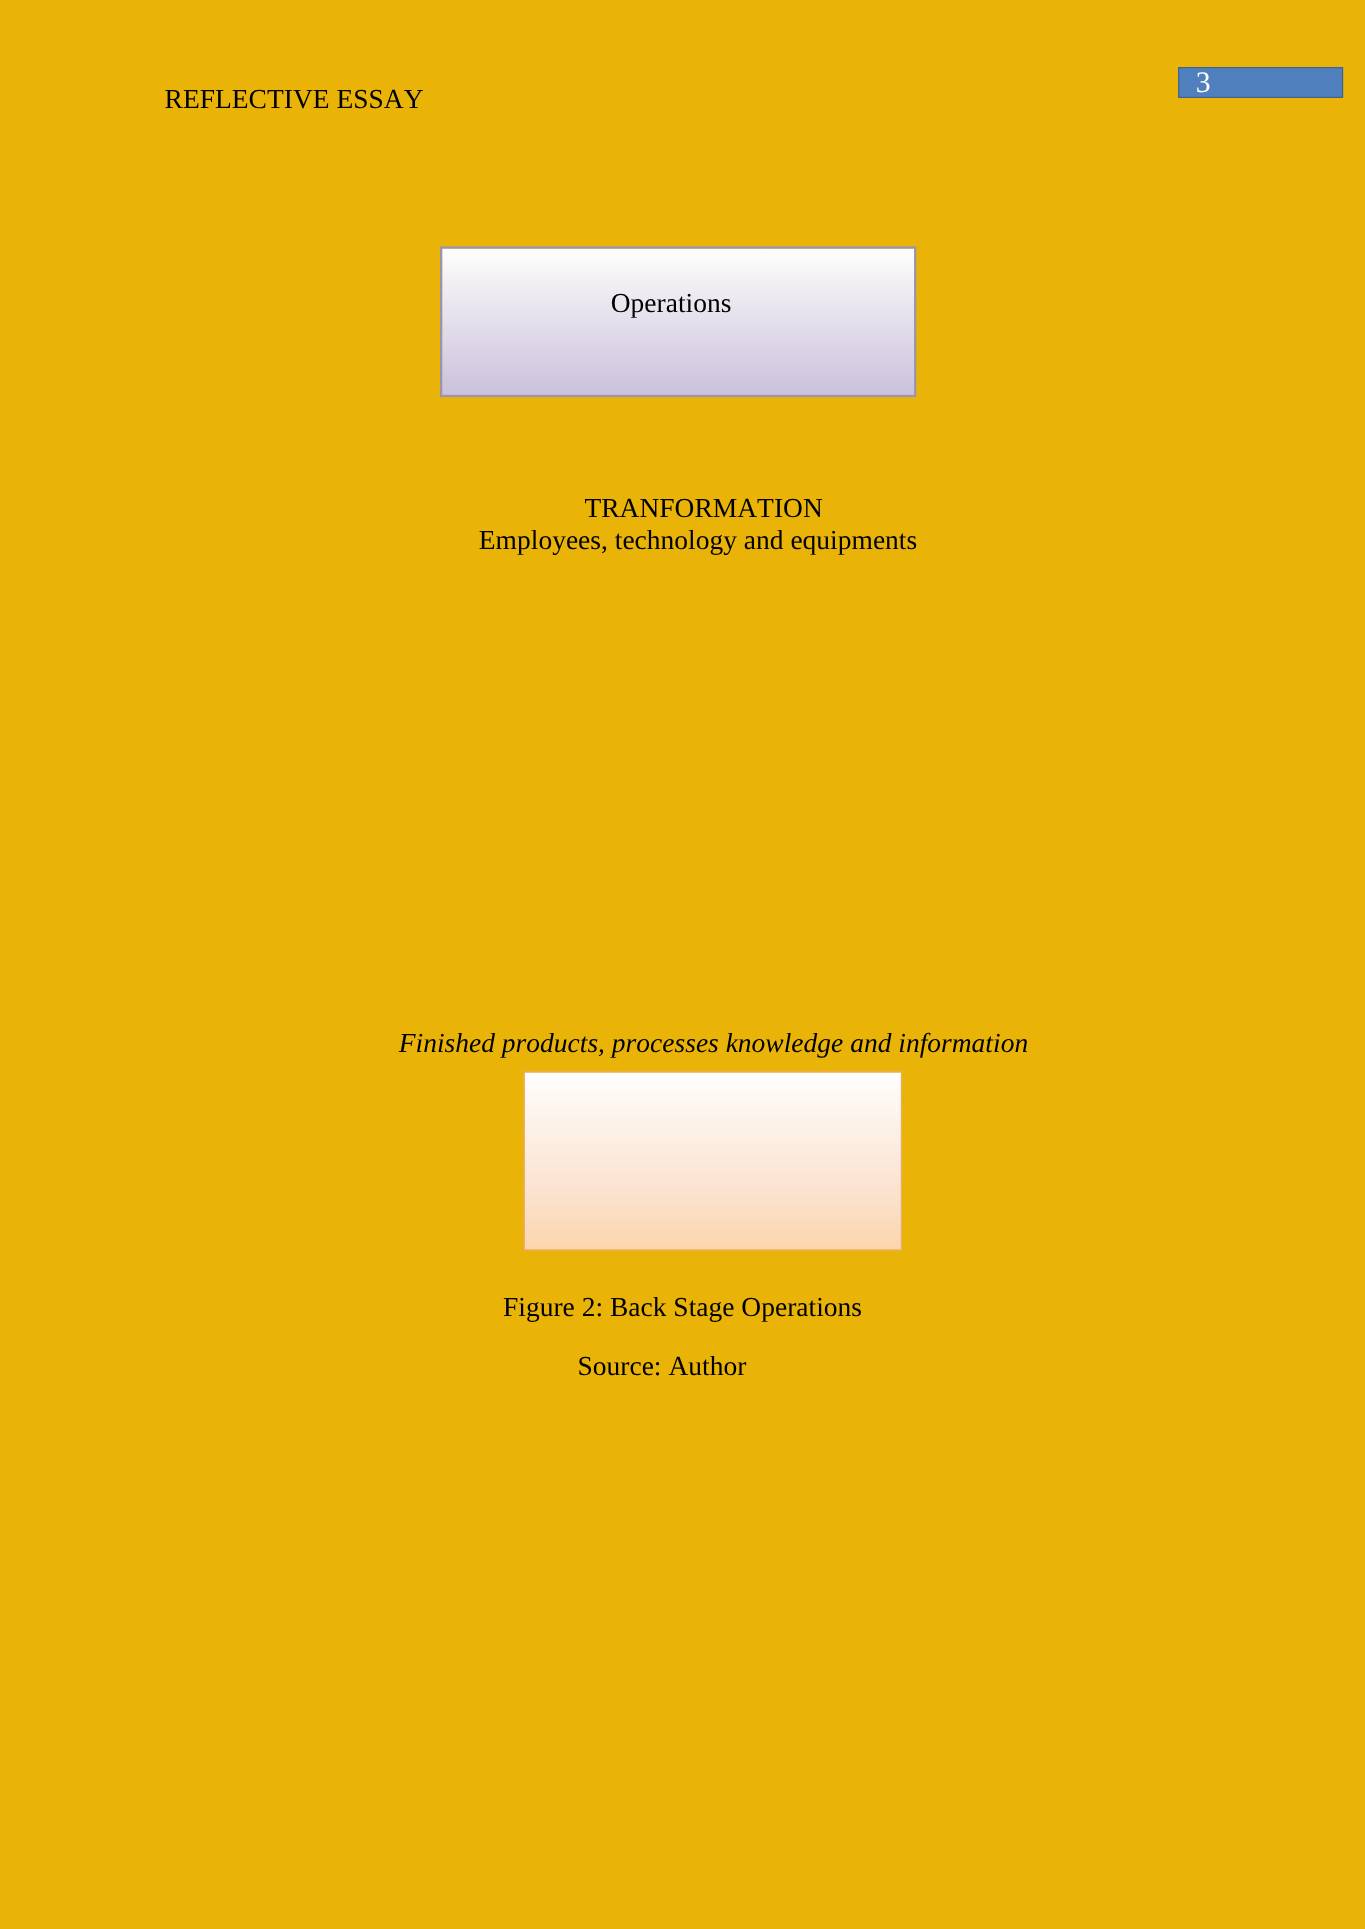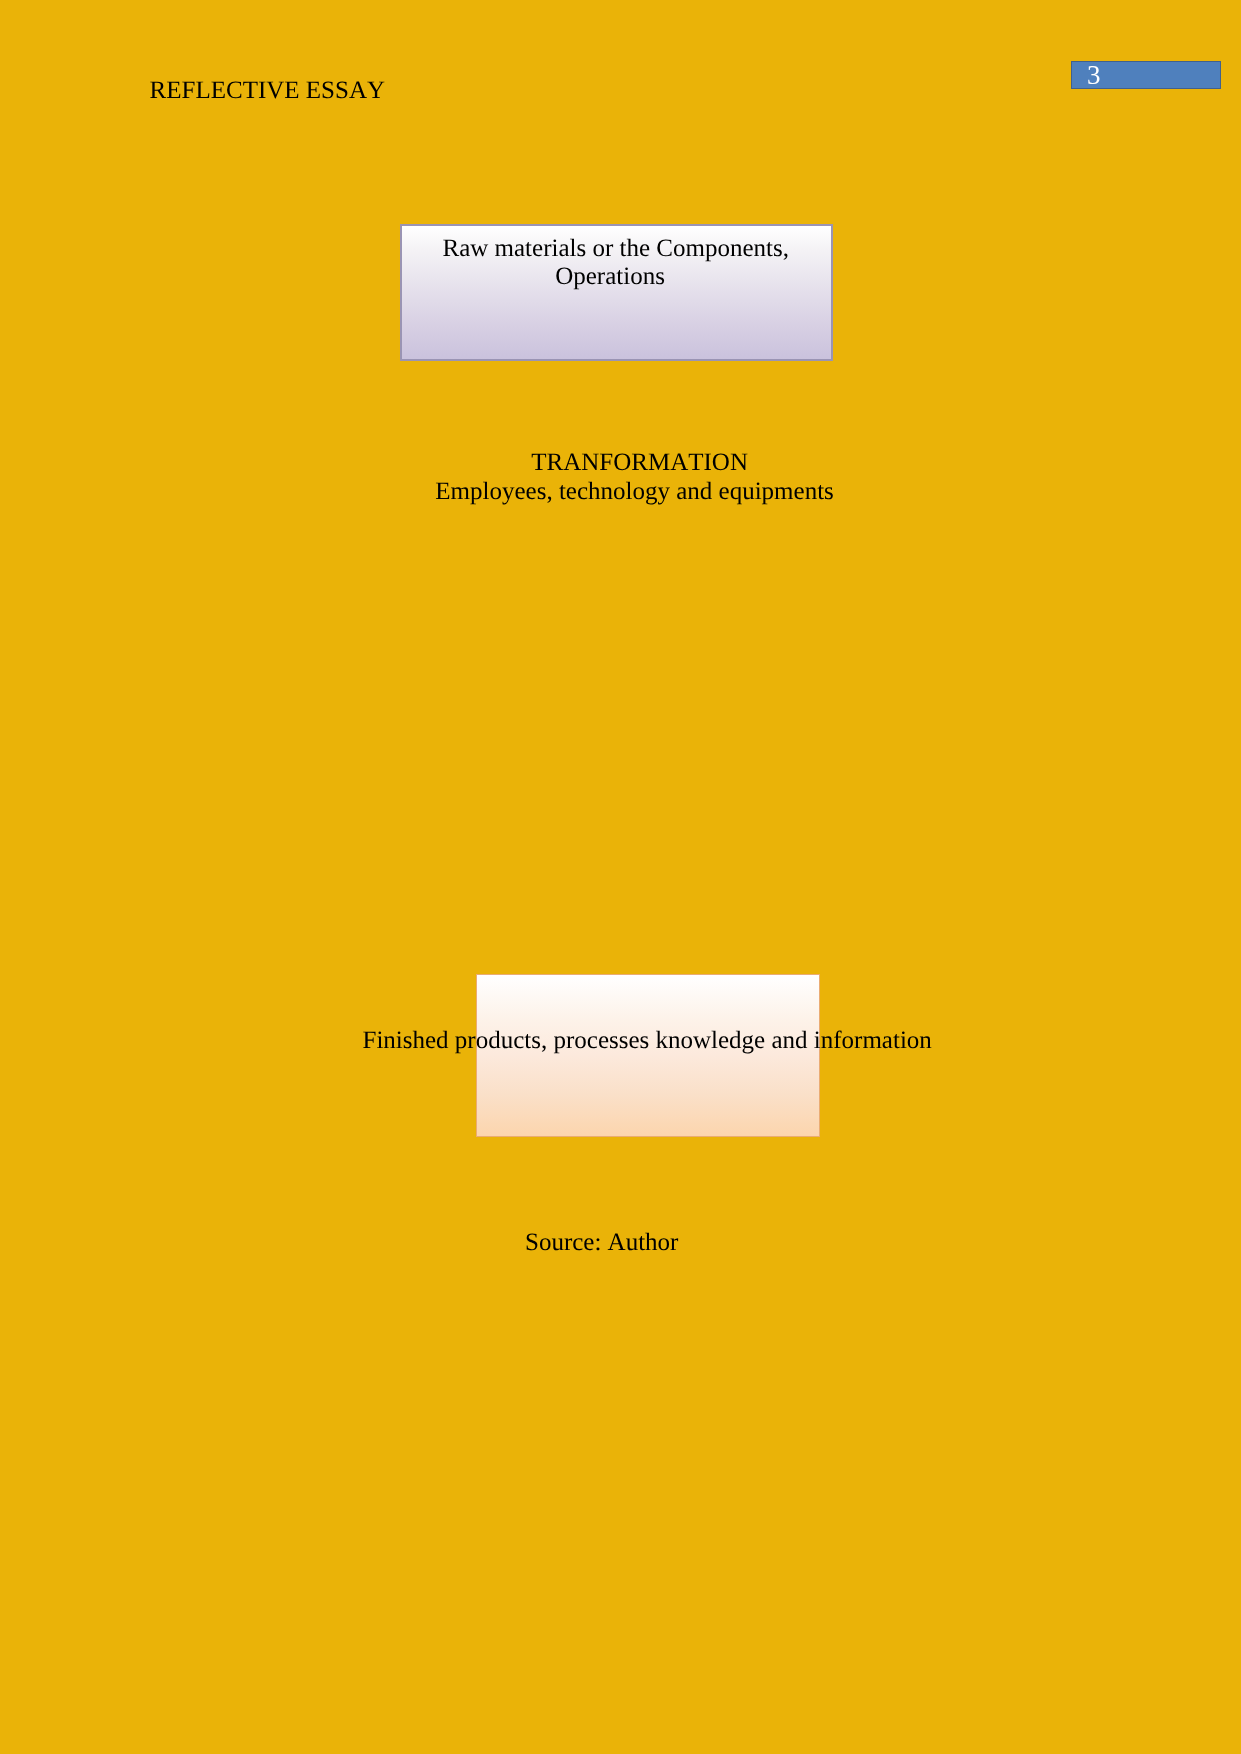--- a/index.html
+++ b/index.html
@@ -93,42 +93,42 @@
     height: 162.8px;
     box-sizing: border-box;
     border: 1.2px solid #eaac74;
     background: linear-gradient(to bottom,
         #ffffff 0%,
         #fdf3ea 26.1%,
         #fce9dc 50%,
         #fae0c9 73.9%,
         #fcd5ad 100%);
   }
-  .output-line { left: 362.5px; top: 1027px; }
+  .output-line { left: 362.5px; top: 935px; font-style: italic; }
 
   
   .caption-figure { left: 457.3px; top: 1175.0px; }
   .caption-source { left: 525px; top: 1229.0px; }
 </style>
 </head>
 <body>
 
 <div class="page">
 
   <div class="txt header-title">REFLECTIVE ESSAY</div>
 
   <div class="page-number-badge">
     <span class="num">3</span>
   </div>
 
   <div class="box-input"></div>
-  <div class="txt input-line1">Raw materials or the Components,</div>
   <div class="txt input-line2">Operations</div>
 
   <div class="txt transform-line1">TRANFORMATION</div>
   <div class="txt transform-line2">Employees, technology and equipments</div>
 
   <div class="box-output"></div>
   <div class="txt output-line">Finished products, processes knowledge and information</div>
 
+  <div class="txt caption-figure">Figure 2: Back Stage Operations</div>
   <div class="txt caption-source">Source: Author</div>
 
 </div>
 
 </body></html>

